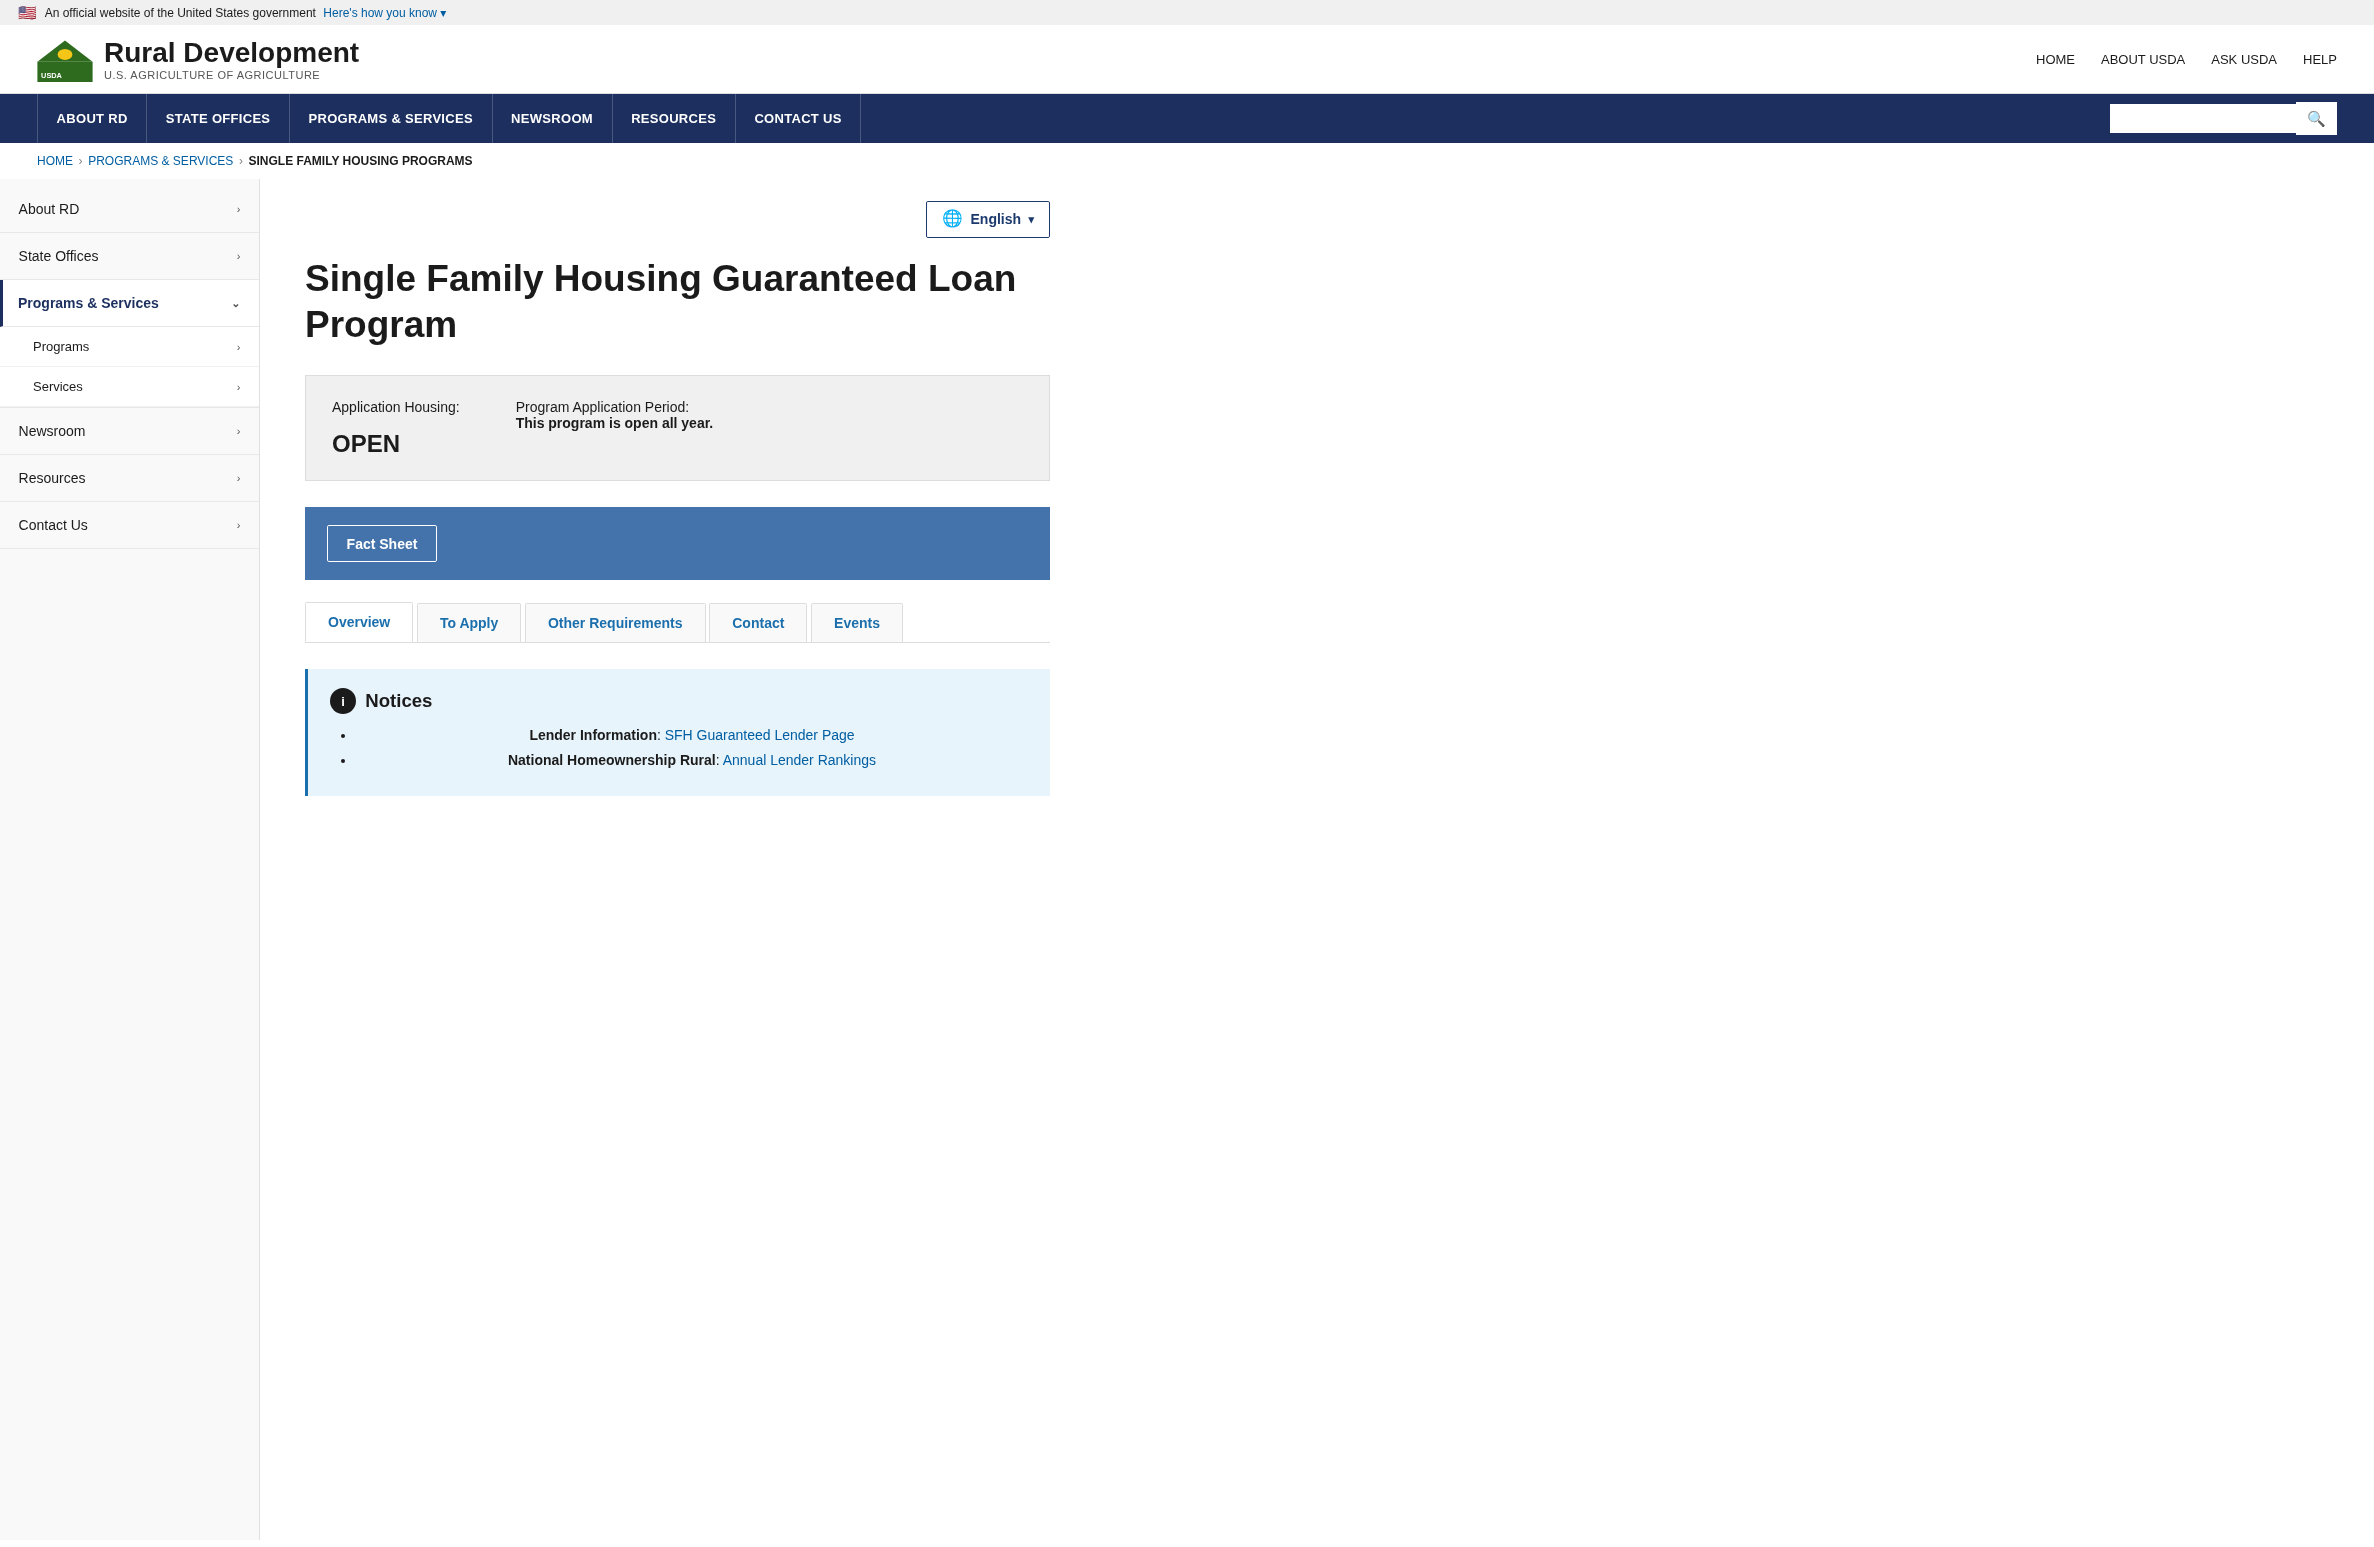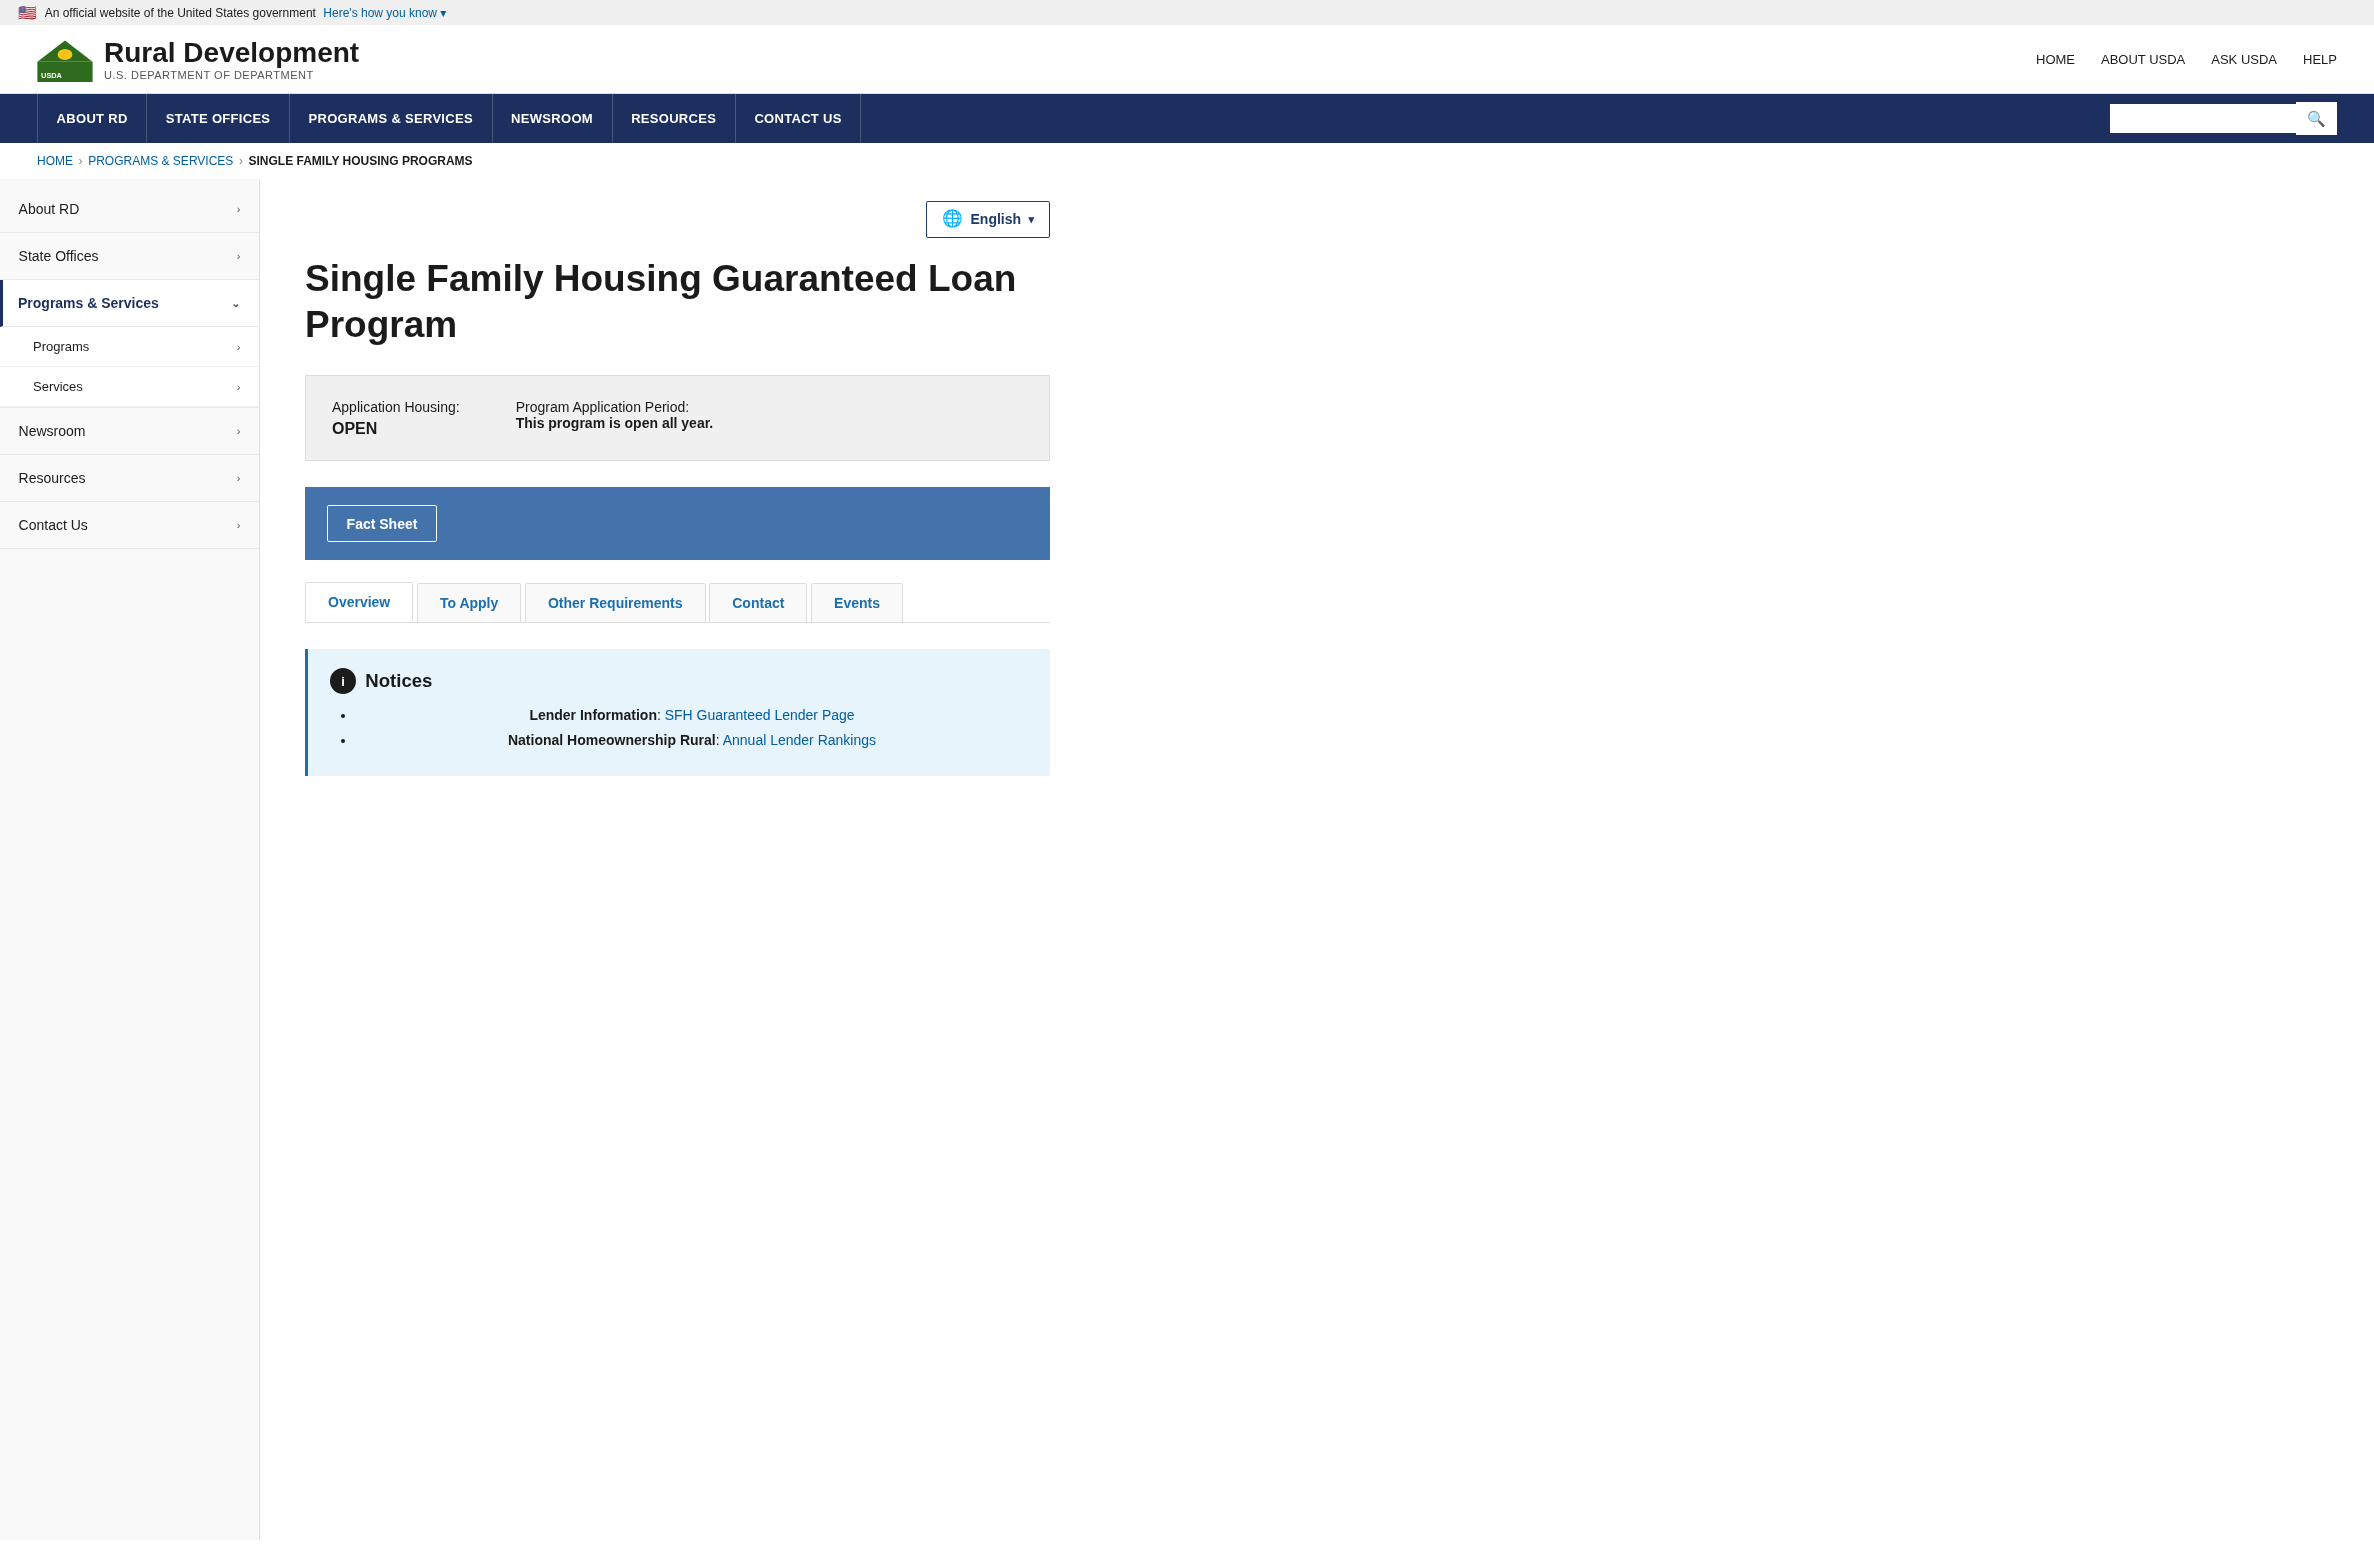--- a/index.html
+++ b/index.html
@@ -216,24 +216,24 @@
       margin-bottom: 26px;
       display: flex;
       gap: 56px;
       align-items: flex-start;
     }
     .app-window-section label {
       font-size: 14px;
       color: #1b1b1b;
     }
     .app-window-section .status {
-      font-size: 16px;
-      font-weight: 700;
-      color: #1b1b1b;
-      margin-top: 5px;
+      font-size: 24px;
+      font-weight: 700;
+      color: #1b1b1b;
+      margin-top: 15px;
     }
     .app-window-section .desc {
       font-size: 14px;
       color: #1b1b1b;
     }
     .app-window-section .desc strong {
       font-weight: 700;
     }
 
     
@@ -347,21 +347,21 @@
 
     <svg class="logo-img" viewBox="0 0 60 50" xmlns="http://www.w3.org/2000/svg" style="font-size:16px">
       <rect width="60" height="50" fill="#fff"></rect>
       <rect x="0" y="28" width="60" height="22" fill="#2e6b1e"></rect>
       <polygon points="0,28 30,5 60,28" fill="#2e6b1e"></polygon>
       <text x="4" y="46" font-size="8" fill="#fff" font-weight="bold">USDA</text>
       <ellipse cx="30" cy="20" rx="8" ry="6" fill="#f5c518"></ellipse>
     </svg>
     <div class="logo-text">
       <h1>Rural Development</h1>
-      <p>U.S. DEPARTMENT OF DEPARTMENT</p>
+      <p>U.S. AGRICULTURE OF AGRICULTURE</p>
     </div>
   </div>
   <nav class="top-nav">
     <a href="#">HOME</a>
     <a href="#">ABOUT USDA</a>
     <a href="#">ASK USDA</a>
     <a href="#">HELP</a>
   </nav>
 </header>
 

